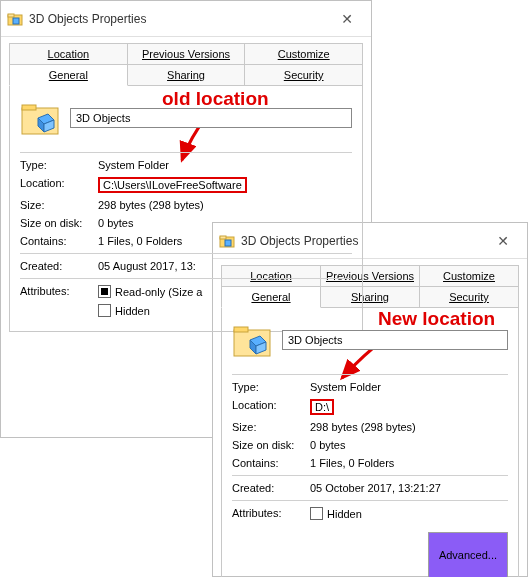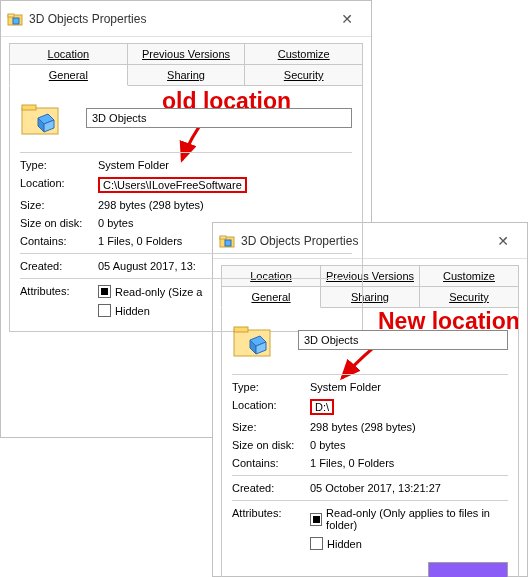--- a/index.html
+++ b/index.html
@@ -69,21 +69,21 @@
     border: 1px solid #c8c8c8;
     margin: 0 8px 8px 8px;
     padding: 12px 10px 8px 10px;
     position: relative;
     top: -1px;
     z-index: 1;
   }
   .icon-row {
     display: flex;
     align-items: center;
-    gap: 26px;
+    gap: 10px;
     margin-bottom: 14px;
   }
   .folder-icon {
     width: 40px; height: 40px;
     display: inline-block;
   }
   .name-field {
     flex: 1;
     border: 1px solid #888;
     background: #fff;
@@ -151,21 +151,21 @@
   .adv-row {
     display: flex;
     justify-content: flex-end;
     margin-top: 6px;
   }
   
   .anno {
     position: absolute;
     color: #e00000;
     font-weight: 700;
-    font-size: 23px;
+    font-size: 19px;
     font-family: Arial, sans-serif;
     text-shadow: 0 0 1px #fff;
     pointer-events: none;
   }
   .arrow { position: absolute; pointer-events: none; }
 </style>
 </head>
 <body>
 
 <div class="dialog" style="left:0;top:0;width:372px;height:438px;">
@@ -307,24 +307,20 @@
       </div>
     <hr class="sep">
     <div class="kv">
         <span class="k">Created:</span>
         <span class="v">05 October 2017, 13:21:27</span>
       </div>
     <hr class="sep">
     <div class="kv">
       <span class="k">Attributes:</span>
       <span class="v attr-block">
-        <span class="cb-line">
-            <span class="cb filled"></span>
-            <span>Read-only (Only applies to files in folder)</span>
-          </span>
         <span class="cb-line" style="justify-content:space-between;">
           <span style="display:flex;align-items:center;gap:4px;">
               <span class="cb"></span>
               <span>Hidden</span>
             </span>
         </span>
         <div class="adv-row">
             <div class="btn">Advanced...</div>
           </div>
       </span>

